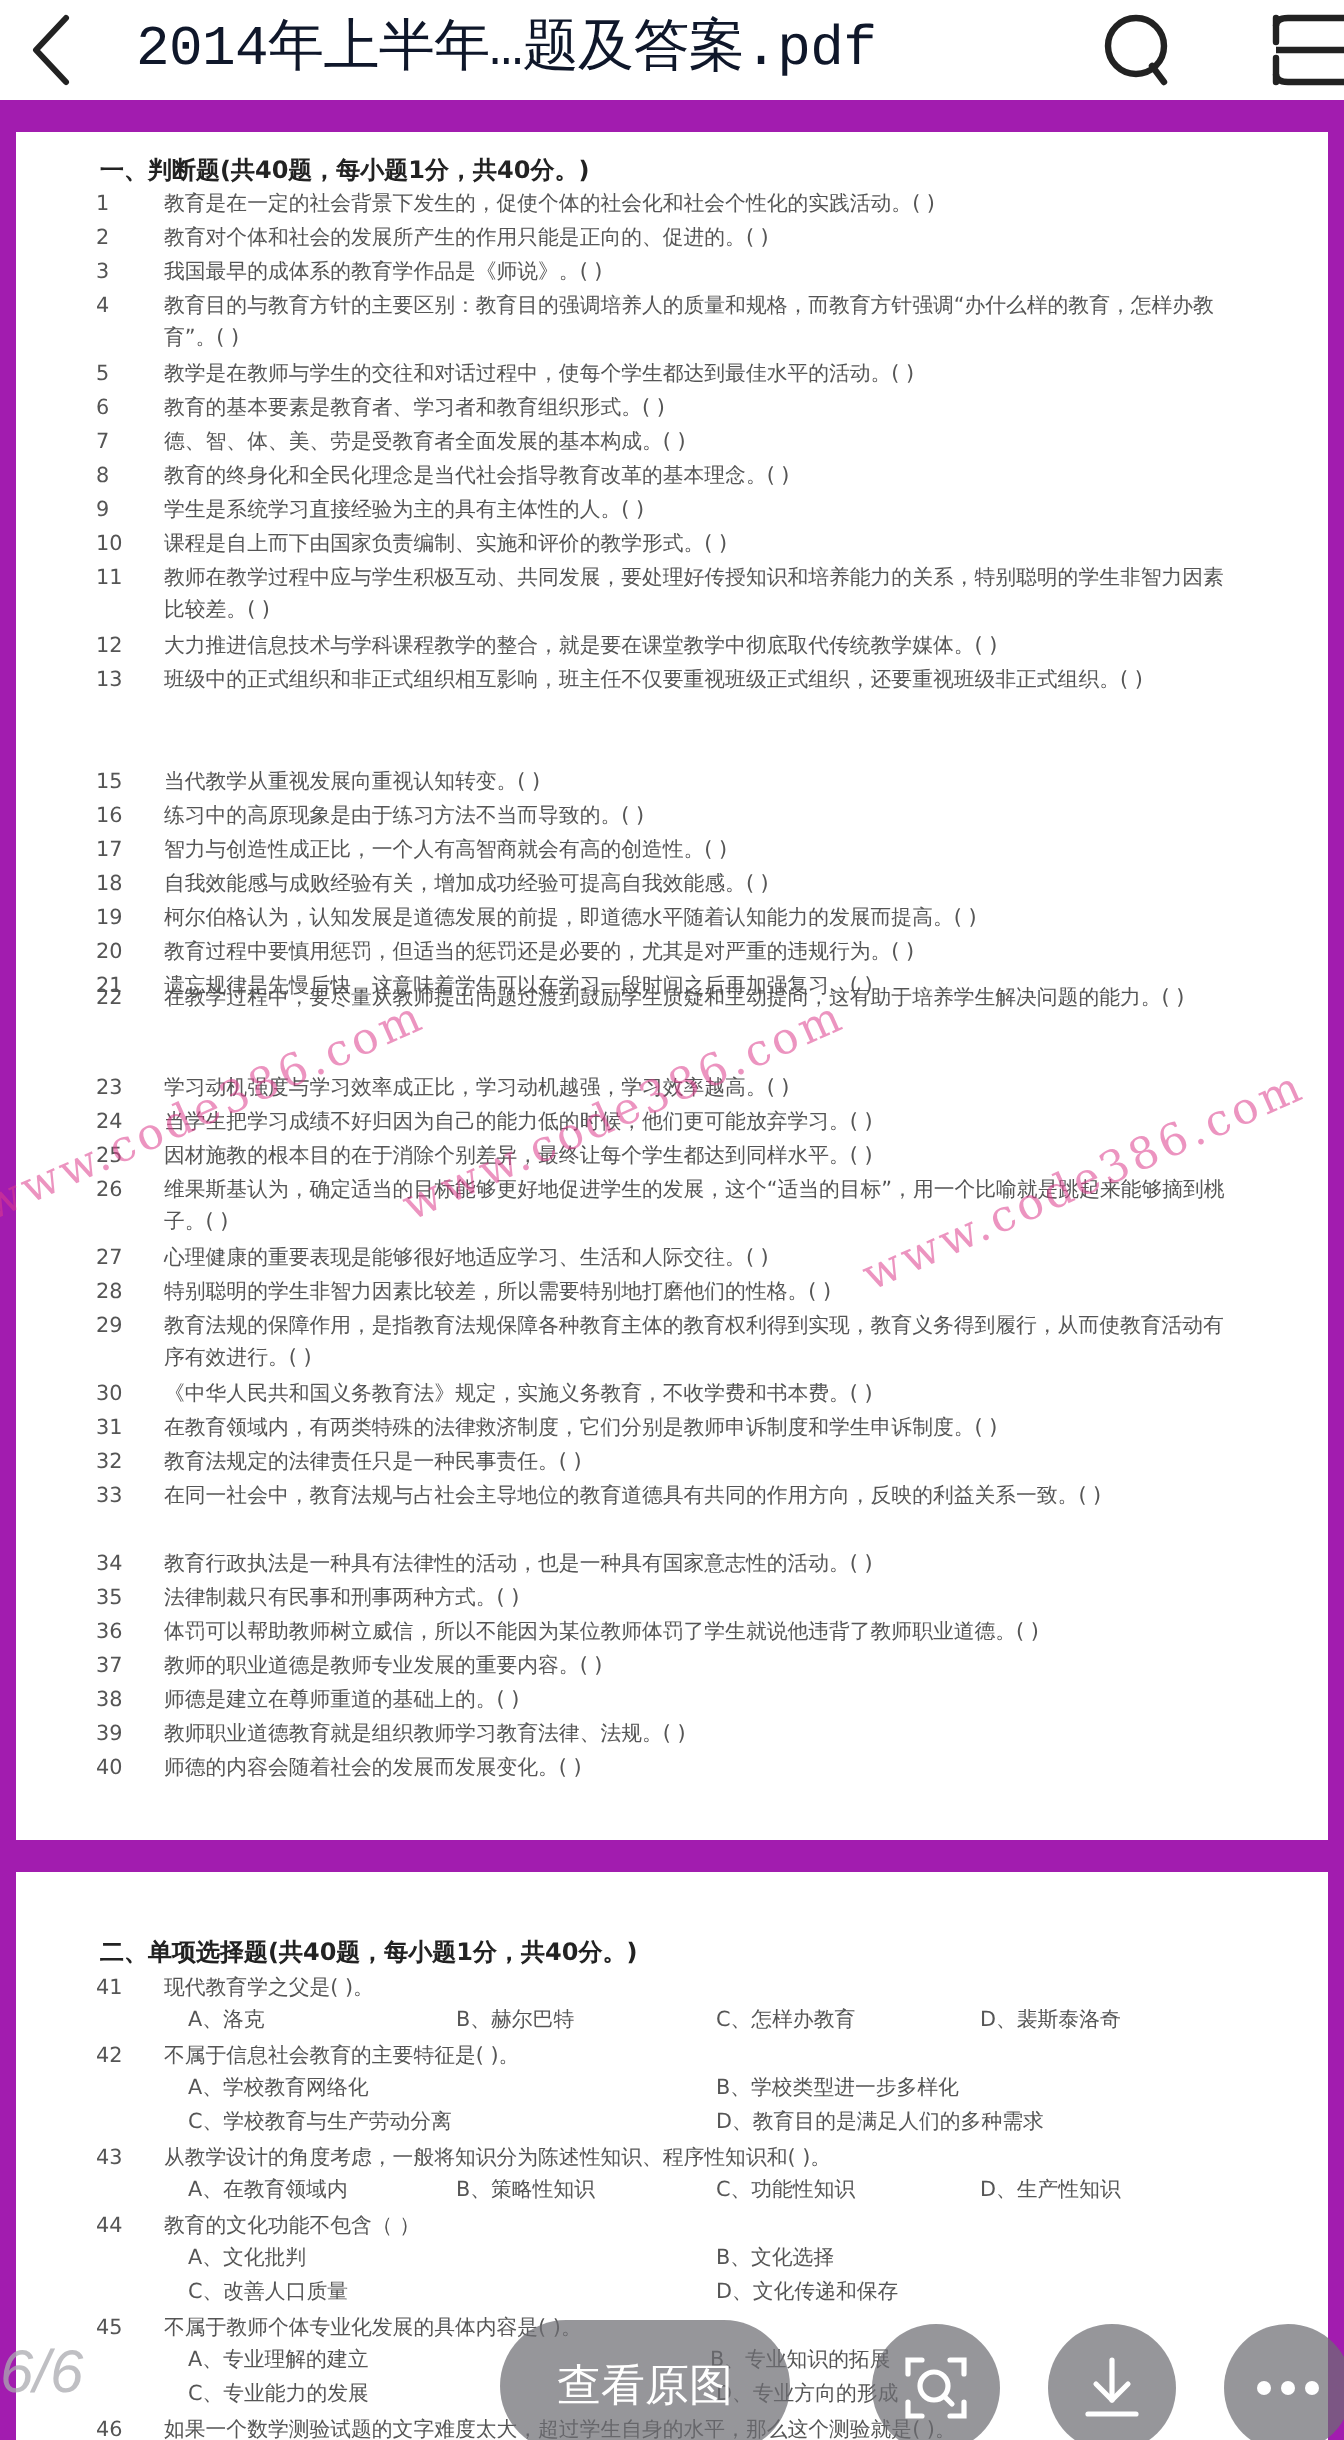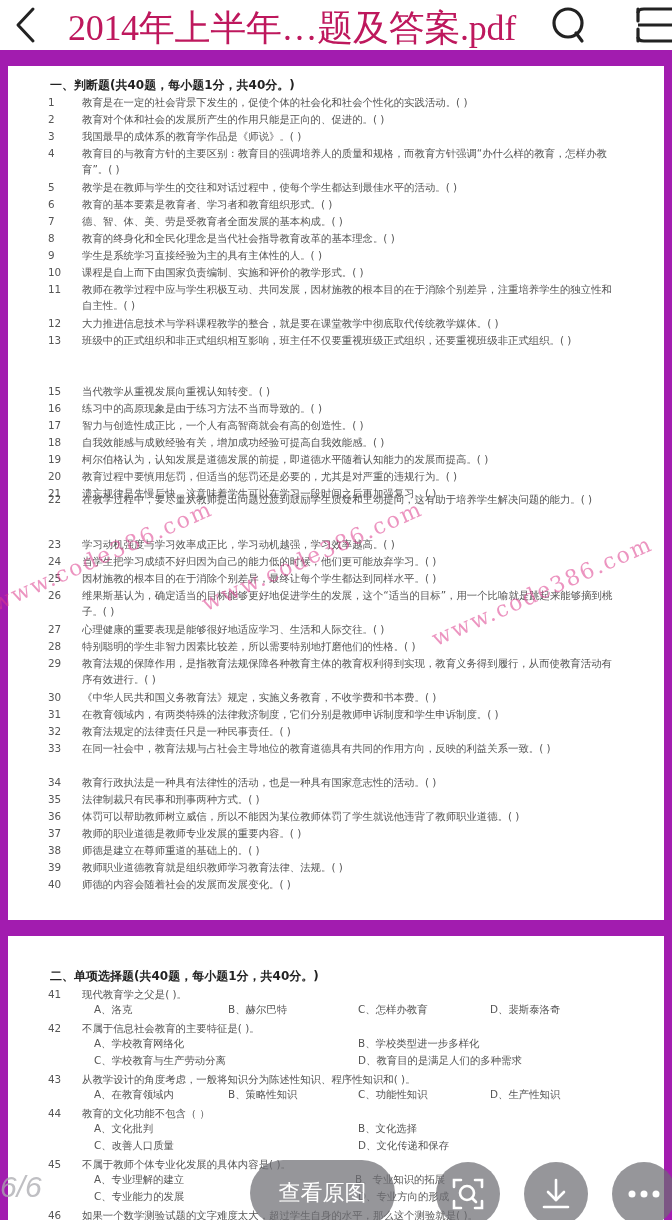--- a/index.html
+++ b/index.html
@@ -13,22 +13,22 @@
     position: absolute; left: 0; top: 0; width: 672px; height: 50px;
     background: #ffffff;
     display: flex; align-items: center;
   }
   .back-btn {
     position: absolute; left: 10px; top: 6px; width: 32px; height: 38px;
     display: flex; align-items: center; justify-content: center; cursor: pointer;
   }
   .title {
     position: absolute; left: 68px; top: 4px;
-    font-size: 36px; color: #be185d; white-space: nowrap;
-    font-family: Liberation Serif, serif;
+    font-size: 28px; color: #0f172a; white-space: nowrap;
+    font-family: Liberation Mono, monospace;
     letter-spacing: -0.3px;
   }
   .search-btn {
     position: absolute; left: 548px; top: 5px; width: 44px; height: 40px;
     display: flex; align-items: center; justify-content: center; cursor: pointer;
   }
   .fit-btn {
     position: absolute; left: 632px; top: 5px; width: 44px; height: 40px;
     cursor: pointer; overflow: hidden;
   }
@@ -145,21 +145,21 @@
     <div class="q" style="top:181px;">
         <span class="num">9</span>
         <span class="txt">学生是系统学习直接经验为主的具有主体性的人。( )</span>
       </div>
     <div class="q" style="top:198px;">
         <span class="num">10</span>
         <span class="txt">课程是自上而下由国家负责编制、实施和评价的教学形式。( )</span>
       </div>
     <div class="q" style="top:215px;">
         <span class="num">11</span>
-        <span class="txt">教师在教学过程中应与学生积极互动、共同发展，因材施教的根本目的在于消除个别差异，注重培养学生的独立性和自主性。( )</span>
+        <span class="txt">教师在教学过程中应与学生积极互动、共同发展，要处理好传授知识和培养能力的关系，特别聪明的学生非智力因素比较差。( )</span>
       </div>
     <div class="q" style="top:249px;">
         <span class="num">12</span>
         <span class="txt">大力推进信息技术与学科课程教学的整合，就是要在课堂教学中彻底取代传统教学媒体。( )</span>
       </div>
     <div class="q" style="top:266px;">
         <span class="num">13</span>
         <span class="txt">班级中的正式组织和非正式组织相互影响，班主任不仅要重视班级正式组织，还要重视班级非正式组织。( )</span>
       </div>
     <div class="q" style="top:317px;">

